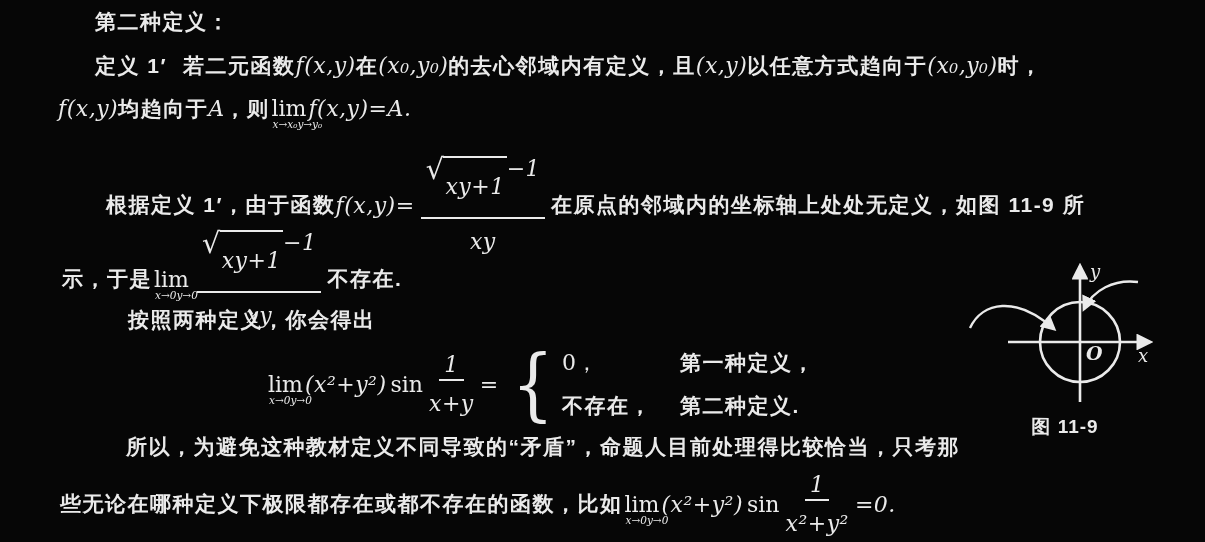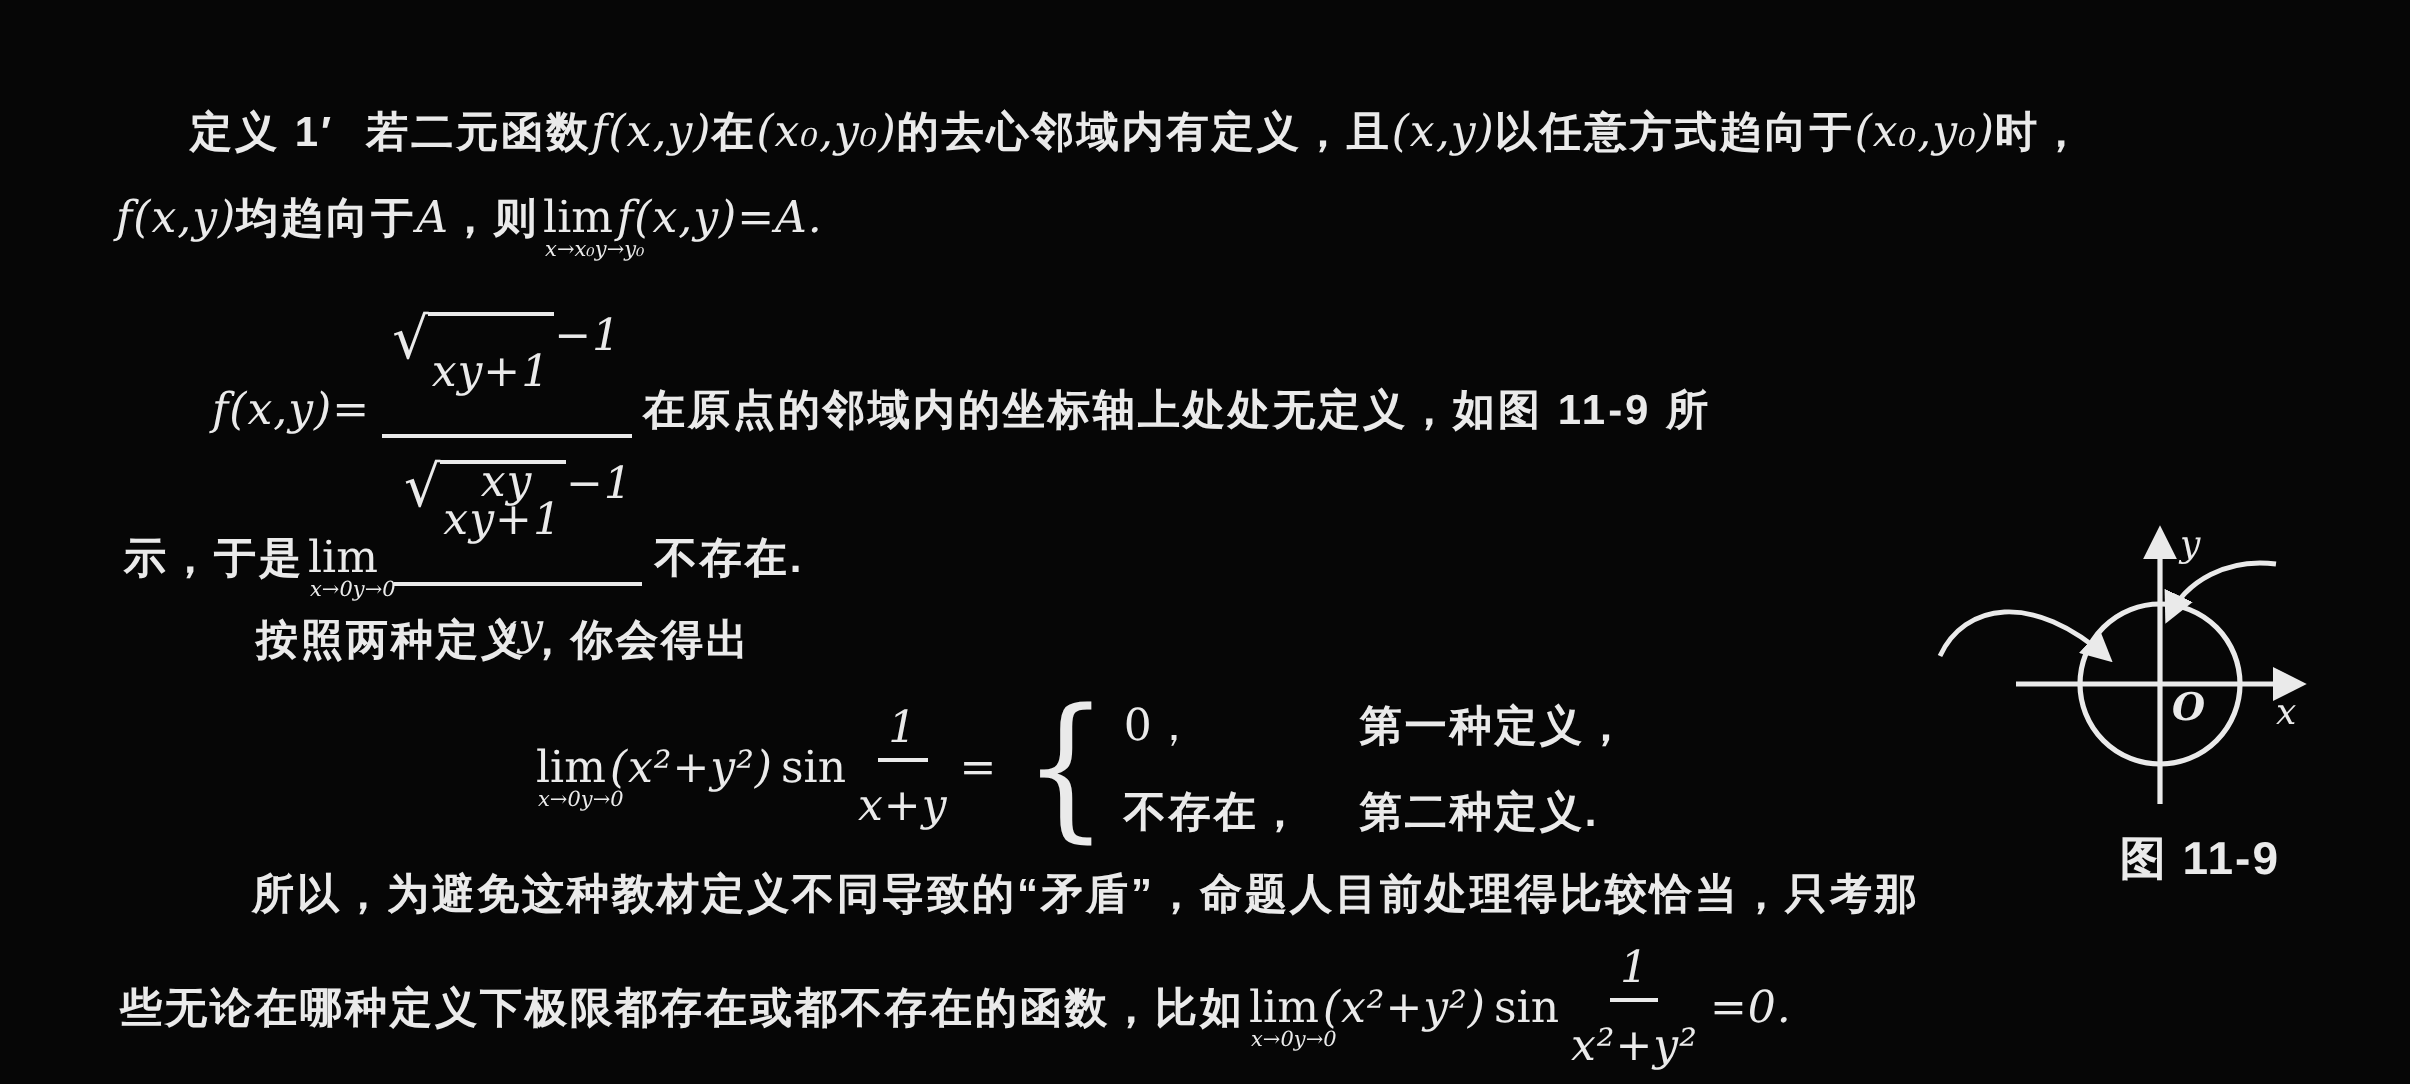--- a/index.html
+++ b/index.html
@@ -19,27 +19,30 @@
   .frac .num{display:inline-flex;align-items:flex-start;border-bottom:2px solid currentColor;padding:0 5px 2px;}
   .frac .den{padding-top:10px;}
   .sqrt{font-style:normal;font-size:1.3em;line-height:.95;margin-right:-1px;}
   .over{border-top:2px solid currentColor;padding:16px 2px;}
   .brace{font-family:"DejaVu Serif",serif;font-style:normal;font-size:78px;font-weight:400;
          line-height:.9;transform:scaleX(.85);margin:0 4px 0 10px;}
   .cases{display:inline-flex;flex-direction:column;gap:14px;}
   .crow{display:flex;align-items:baseline;}
   .cval{min-width:118px;}
   .figure{position:absolute;}
-  .figcap{position:absolute;text-align:right;font-weight:700;font-size:23px;letter-spacing:1px;}
+  .figcap{position:absolute;text-align:center;font-weight:700;font-size:19px;letter-spacing:1px;}
 </style>
 </head>
 <body>
 
 <div class="page">
 
+  <div class="line" style="left:95px;top:8px;">
+    <span class="cn">第二种定义：</span>
+  </div>
 
   <div class="line bl" style="left:95px;top:52px;">
     <span class="cn">定义 1′</span>
     <span class="cn gap-l">若二元函数 </span>
     <span class="m">f(x,y)</span>
     <span class="cn">在</span>
     <span class="m">(x₀,y₀)</span>
     <span class="cn">的去心邻域内有定义，且</span>
     <span class="m">(x,y)</span>
     <span class="cn">以任意方式趋向于</span>
@@ -56,20 +59,21 @@
       <span class="word">lim</span>
       <span class="subs">
         <span>x→x₀</span>
         <span>y→y₀</span>
       </span>
     </span>
     <span class="m">f(x,y)=A.</span>
   </div>
 
   <div class="line" style="left:106px;top:156px;">
+    <span class="cn">根据定义 1′，由于函数 </span>
     <span class="m">f(x,y)=</span>
     <span class="frac m">
       <span class="num">
         <span class="sqrt">√</span>
         <span class="over">xy+1</span>
         <span>−1</span>
       </span>
       <span class="den">xy</span>
     </span>
     <span class="cn">在原点的邻域内的坐标轴上处处无定义，如图 11-9 所</span>

